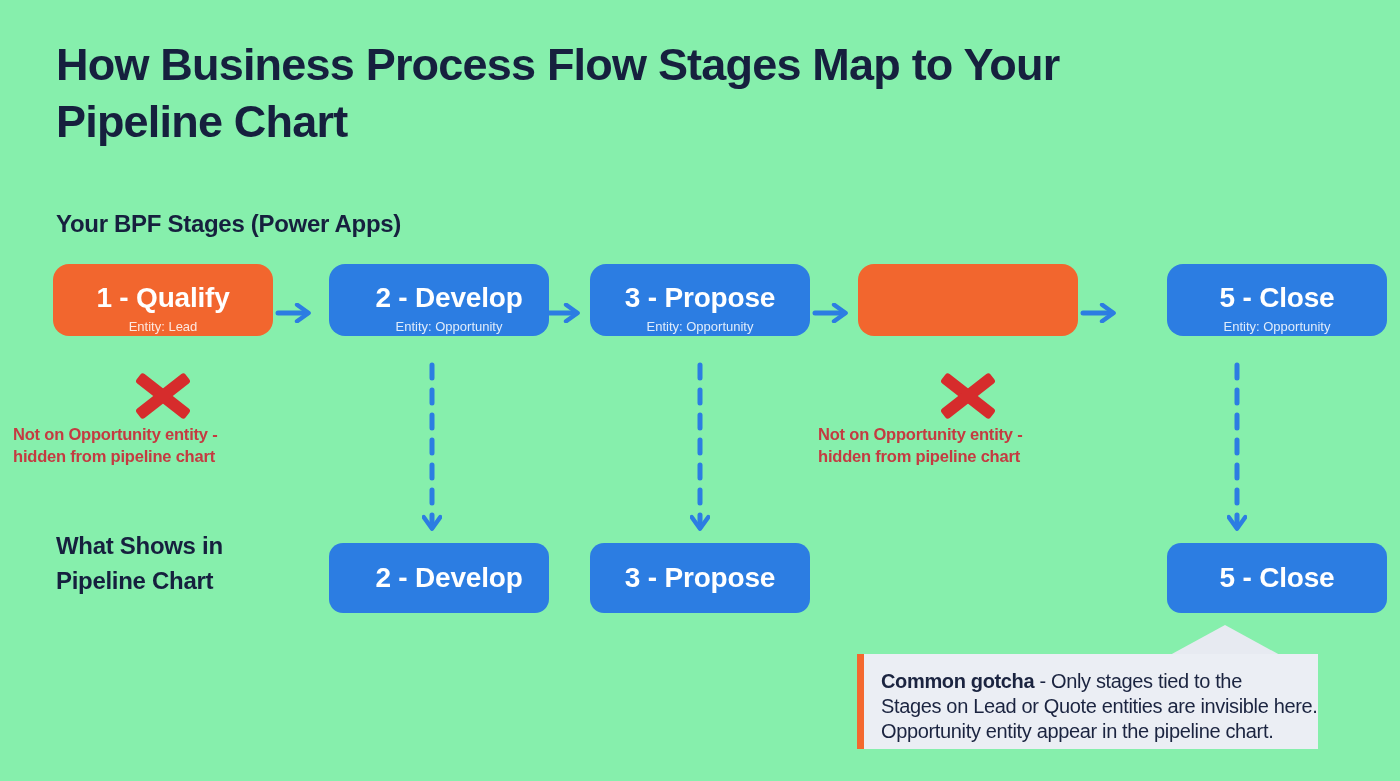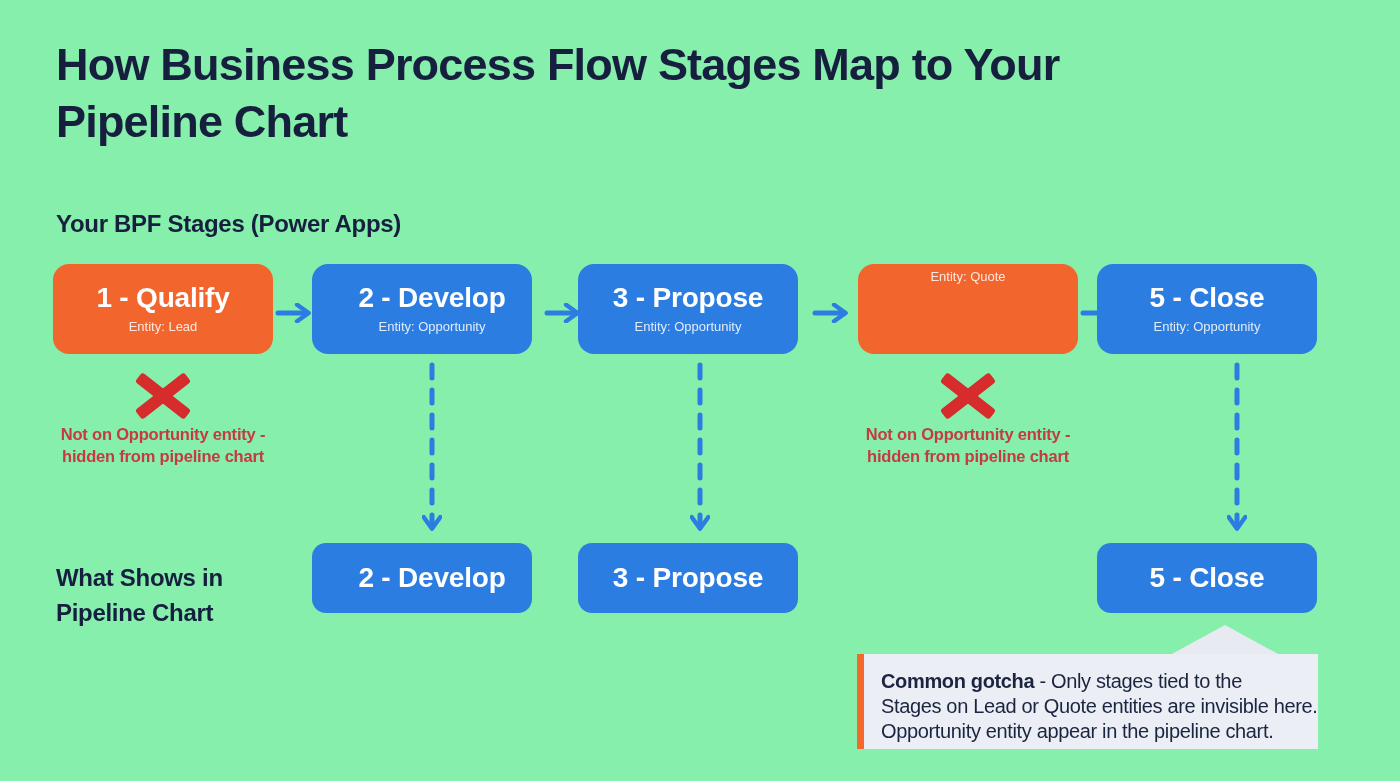--- a/index.html
+++ b/index.html
@@ -28,50 +28,50 @@
   }
   .section-label {
     position: absolute;
     font-size: 24px;
     font-weight: bold;
     letter-spacing: -0.3px;
     color: #16203e;
     line-height: 35px;
   }
   .label-top { left: 56px; top: 206px; }
-  .label-bottom { left: 56px; top: 560px; }
+  .label-bottom { left: 56px; top: 528px; }
 
   
   .stage-box {
     position: absolute;
     top: 264px;
     width: 220px;
-    height: 90px;
+    height: 72px;
     border-radius: 16px;
     text-align: center;
     color: #ffffff;
   }
   .stage-box.orange { background: #f2662e; }
   .stage-box.blue   { background: #2c7de2; }
   .stage-name {
     margin-top: 18px;
     font-size: 28px;
     font-weight: bold;
     letter-spacing: -0.2px;
   }
   .stage-entity {
     margin-top: 5px;
     font-size: 13px;
     color: rgba(255,255,255,0.85);
   }
   .pos-s1 { left: 53px; }
-  .pos-s2 { left: 312px; padding-left: 20px; }
-  .pos-s3 { left: 578px; }
+  .pos-s2 { left: 329px; padding-left: 20px; }
+  .pos-s3 { left: 590px; }
   .pos-s4 { left: 858px; }
-  .pos-s5 { left: 1097px; }
+  .pos-s5 { left: 1167px; }
 
   
   .x-mark {
     position: absolute;
     top: 374px;
     width: 56px;
     height: 44px;
   }
   .x-mark .bar {
     position: absolute;
@@ -83,21 +83,20 @@
   }
   .x-mark .bar.a { transform: rotate(38deg); }
   .x-mark .bar.b { transform: rotate(-38deg); }
   .x-pos-1 { left: 135px; }
   .x-pos-4 { left: 940px; }
 
   .hidden-caption {
     position: absolute;
     top: 424px;
     width: 300px;
-    text-align: center;
     font-size: 16.5px;
     font-weight: bold;
     line-height: 21.5px;
     color: #c43b41;
     letter-spacing: -0.2px;
   }
   .cap-pos-1 { left: 13px; }
   .cap-pos-4 { left: 818px; }
 
   
@@ -184,21 +183,20 @@
   </div>
   <div class="stage-box blue pos-s2">
     <div class="stage-name">2 - Develop</div>
     <div class="stage-entity">Entity: Opportunity</div>
   </div>
   <div class="stage-box blue pos-s3">
     <div class="stage-name">3 - Propose</div>
     <div class="stage-entity">Entity: Opportunity</div>
   </div>
   <div class="stage-box orange pos-s4">
-    <div class="stage-entity">Entity: Quote</div>
   </div>
   <div class="stage-box blue pos-s5">
     <div class="stage-name">5 - Close</div>
     <div class="stage-entity">Entity: Opportunity</div>
   </div>
 
   <div class="x-mark x-pos-1">
     <div class="bar a"></div>
     <div class="bar b"></div>
   </div>

